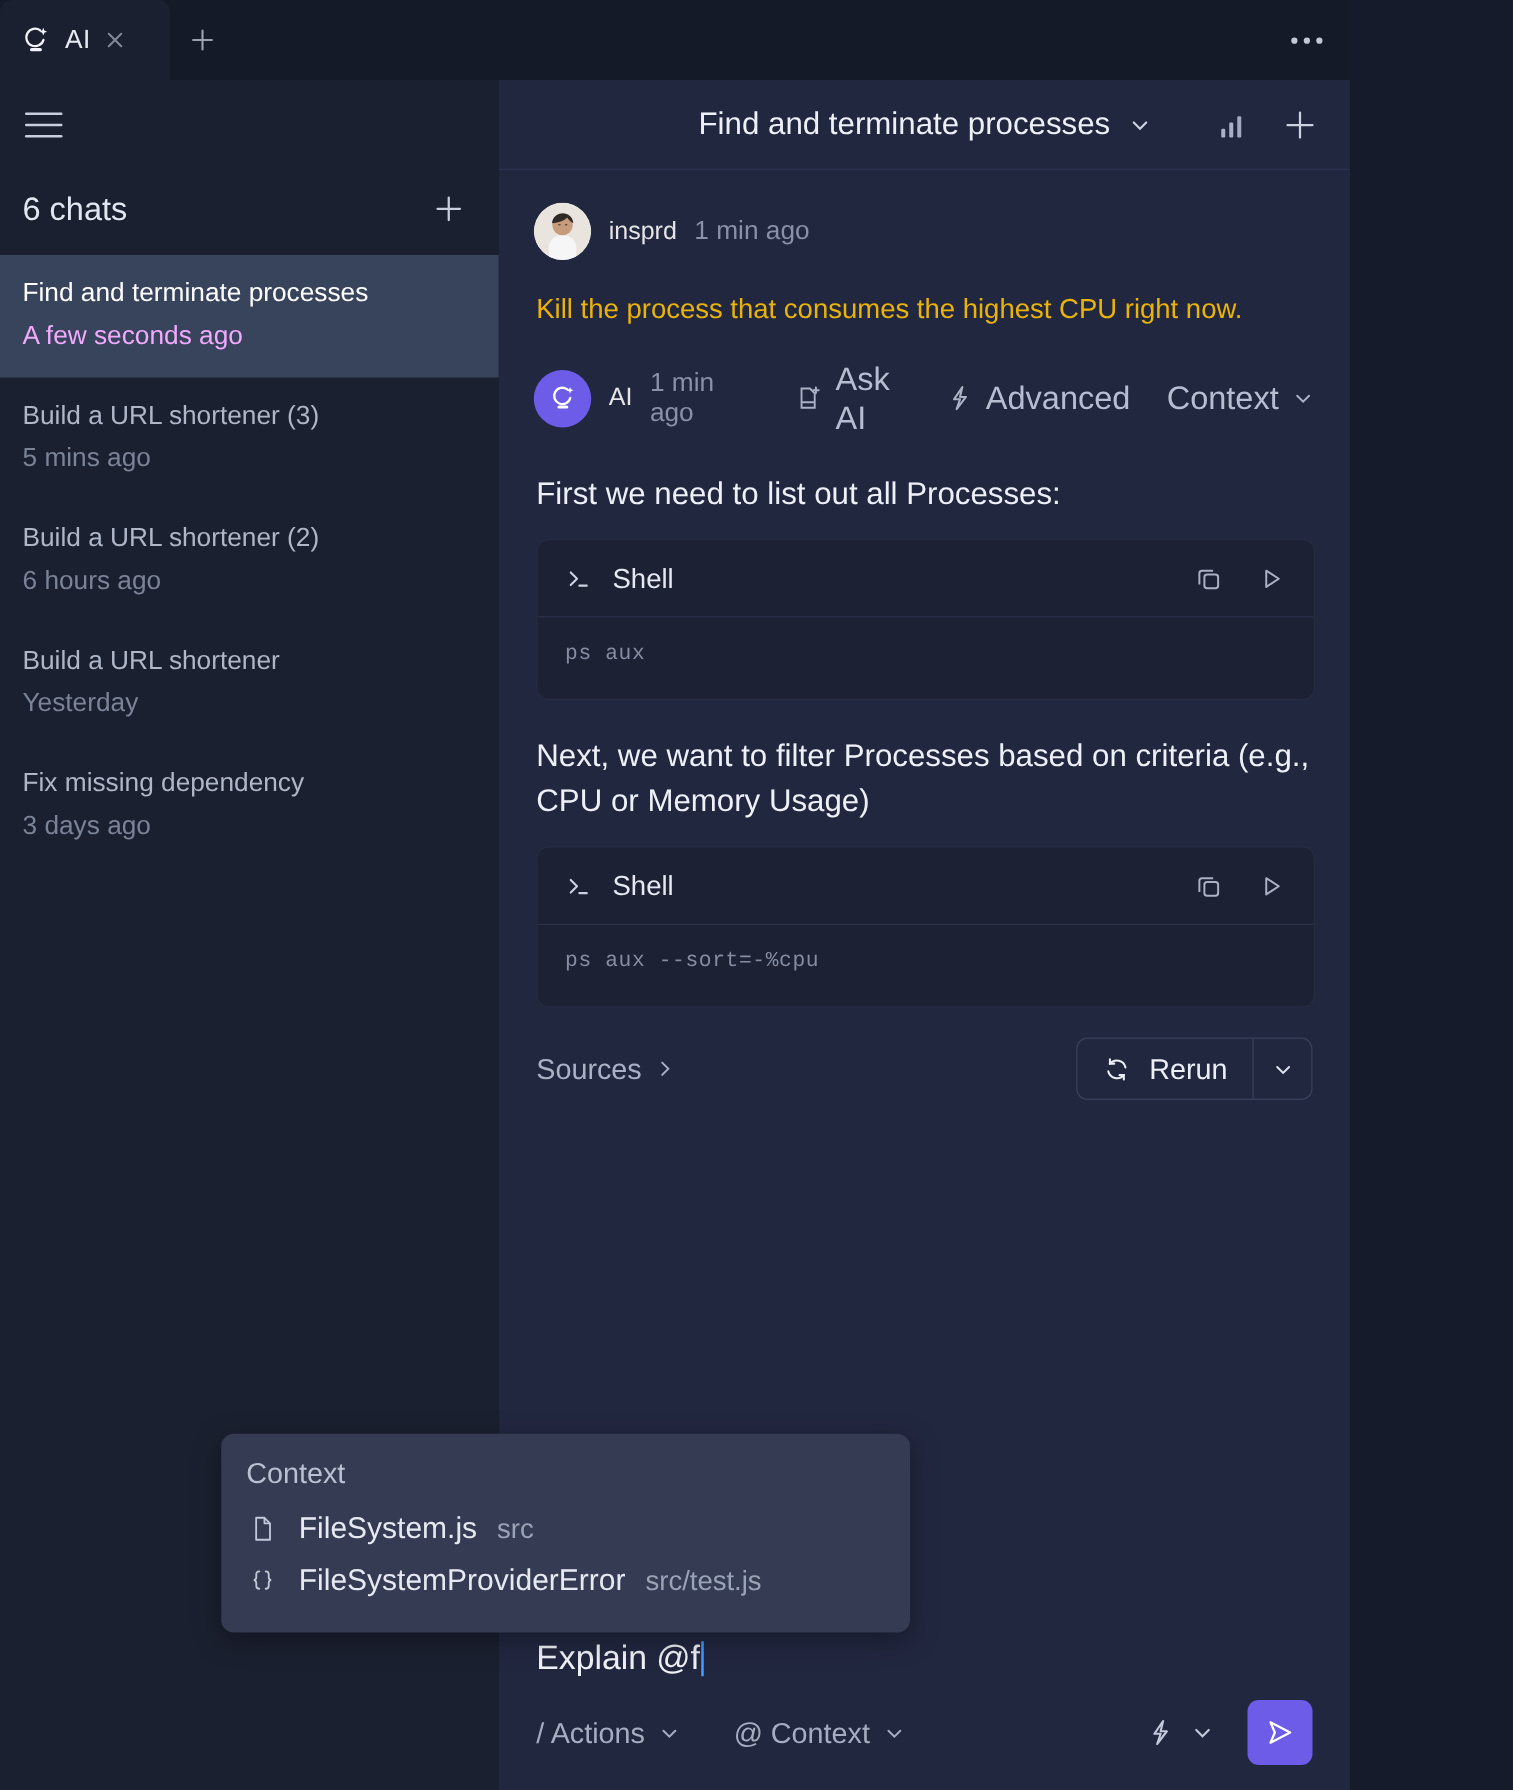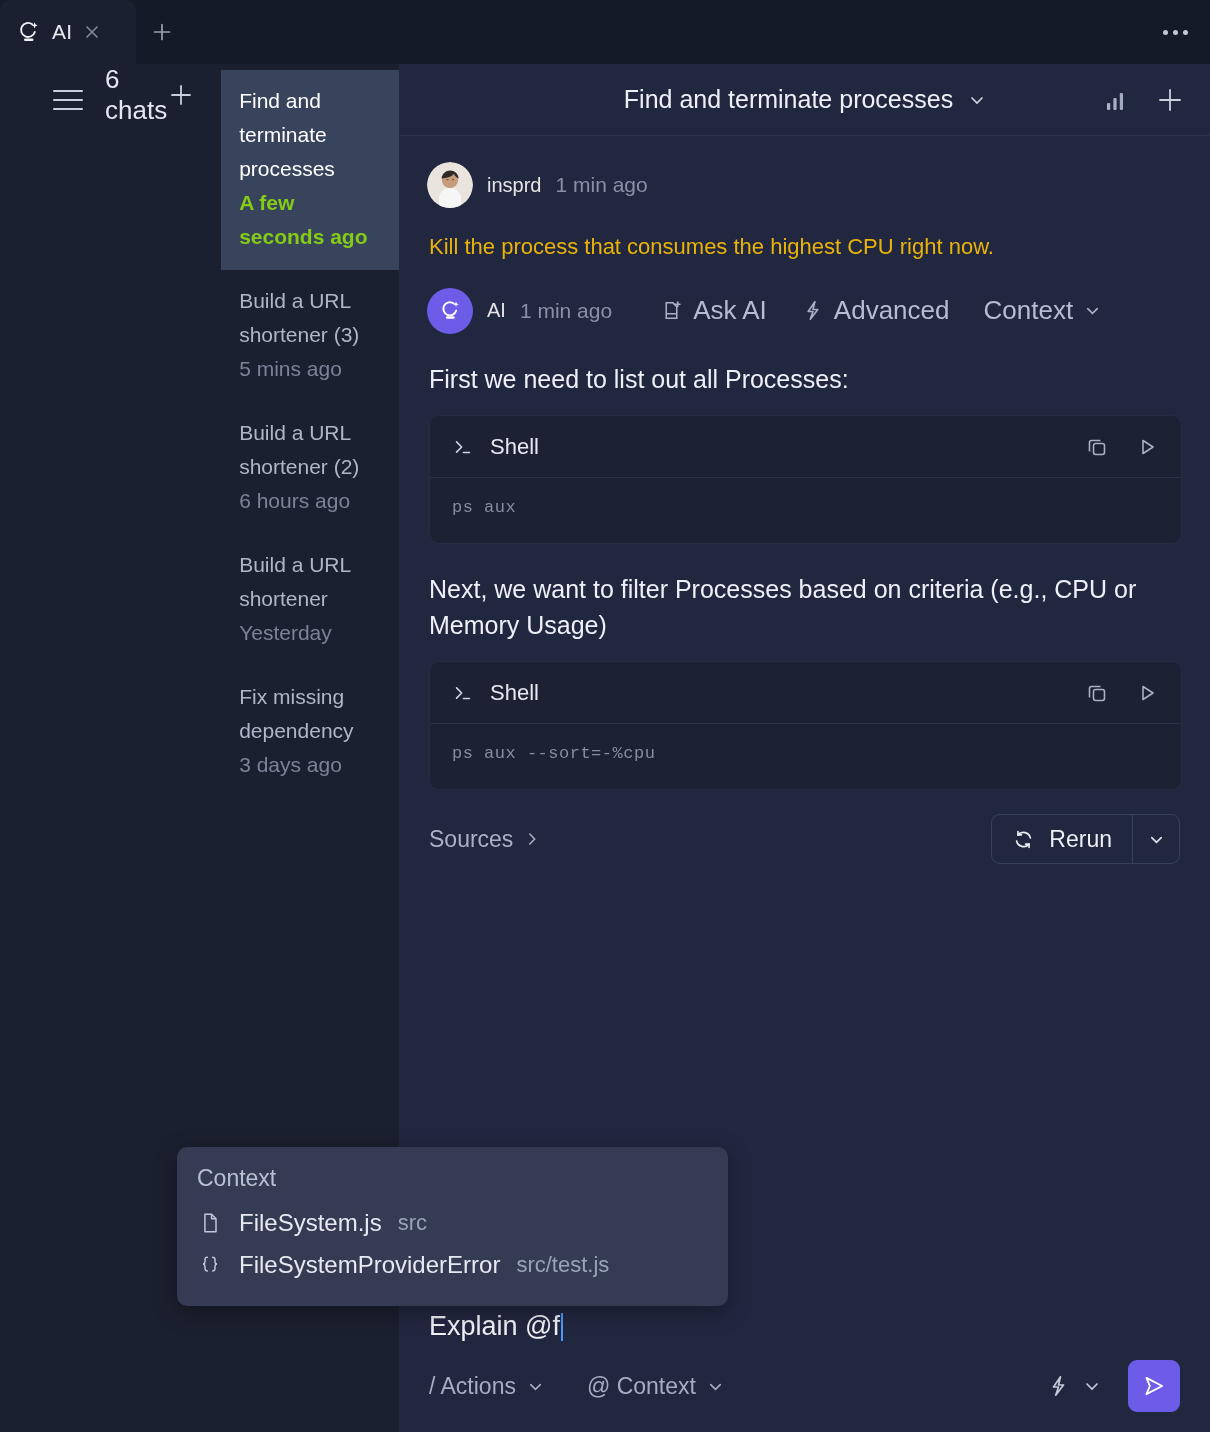--- a/index.html
+++ b/index.html
@@ -2,21 +2,21 @@
 <html><head>
 <meta charset="utf-8">
 <style>
   * { box-sizing: border-box; margin: 0; padding: 0; }
   html, body {
     width: 1210px; height: 1432px;
     background: #161b2b;
     font-family: "Liberation Sans", sans-serif;
     overflow: hidden;
   }
-  .app { position: relative; width: 1210px; height: 1432px; display: flex; flex-direction: column; }
+  .app { position: relative; width: 1080px; height: 1432px; display: flex; flex-direction: column; }
 
   
   .titlebar {
     height: 64px; background: #151a29; display: flex; align-items: stretch;
     flex: 0 0 64px; position: relative;
   }
   .tab {
     width: 136px; background: #1b2030; display: flex; align-items: center;
     gap: 10px; padding: 0 14px 0 16px; border-top-left-radius: 10px; border-top-right-radius: 10px;
     position: relative;
@@ -30,21 +30,21 @@
   .newtab svg { width: 22px; height: 22px; opacity: .75; }
   .titlebar-spacer { flex: 1; }
   .dots { display: flex; align-items: center; gap: 5px; padding-right: 22px; cursor: pointer; }
   .dots i { width: 5px; height: 5px; border-radius: 50%; background: #c3c8d8; display: block; }
 
   
   .body { flex: 1; display: flex; min-height: 0; }
 
   
   .sidebar {
-    width: 399px; flex: 0 0 399px; background: #1b2030; display: flex; flex-direction: row; padding-left: 33px;
+    width: 399px; flex: 0 0 399px; background: #1b2030; display: flex; flex-direction: column;
   }
   .sidebar-top { height: 72px; display: flex; align-items: center; padding-left: 20px; }
   .hamburger { width: 34px; height: 34px; display: flex; flex-direction: column;
     justify-content: center; gap: 7px; cursor: pointer; }
   .hamburger span { display: block; height: 2px; background: #c9cedd; border-radius: 2px; }
   .hamburger span:nth-child(1) { width: 30px; }
   .hamburger span:nth-child(2) { width: 30px; }
   .hamburger span:nth-child(3) { width: 30px; }
 
   .chats-head {
@@ -53,21 +53,21 @@
   }
   .chats-count { color: #e3e7f1; font-size: 26px; }
   .plus-btn { cursor: pointer; width: 28px; height: 28px; }
 
   .chat-list { padding-top: 6px; }
   .chat-item { padding: 14px 18px 16px 18px; cursor: pointer; }
   .chat-item.active { background: #38435c; }
   .chat-title { font-size: 21px; color: #aeb6c8; line-height: 1.62; }
   .chat-time  { font-size: 21px; color: #7b8398; line-height: 1.62; }
   .chat-item.active .chat-title { color: #ffffff; }
-  .chat-item.active .chat-time { color: #84cc16; font-weight: bold; }
+  .chat-item.active .chat-time { color: #f0abfc; }
 
   
   .main { flex: 1; background: #222740; display: flex; flex-direction: column; min-width: 0; position: relative; }
   .main-header {
     height: 72px; flex: 0 0 72px; display: flex; align-items: center;
     padding: 0 26px 0 28px; border-bottom: 1px solid #2c3250;
   }
   .thread-title {
     display: flex; align-items: center; gap: 14px; margin-left: 0; cursor: pointer;
     flex: 1; justify-content: center; margin-right: -80px;

